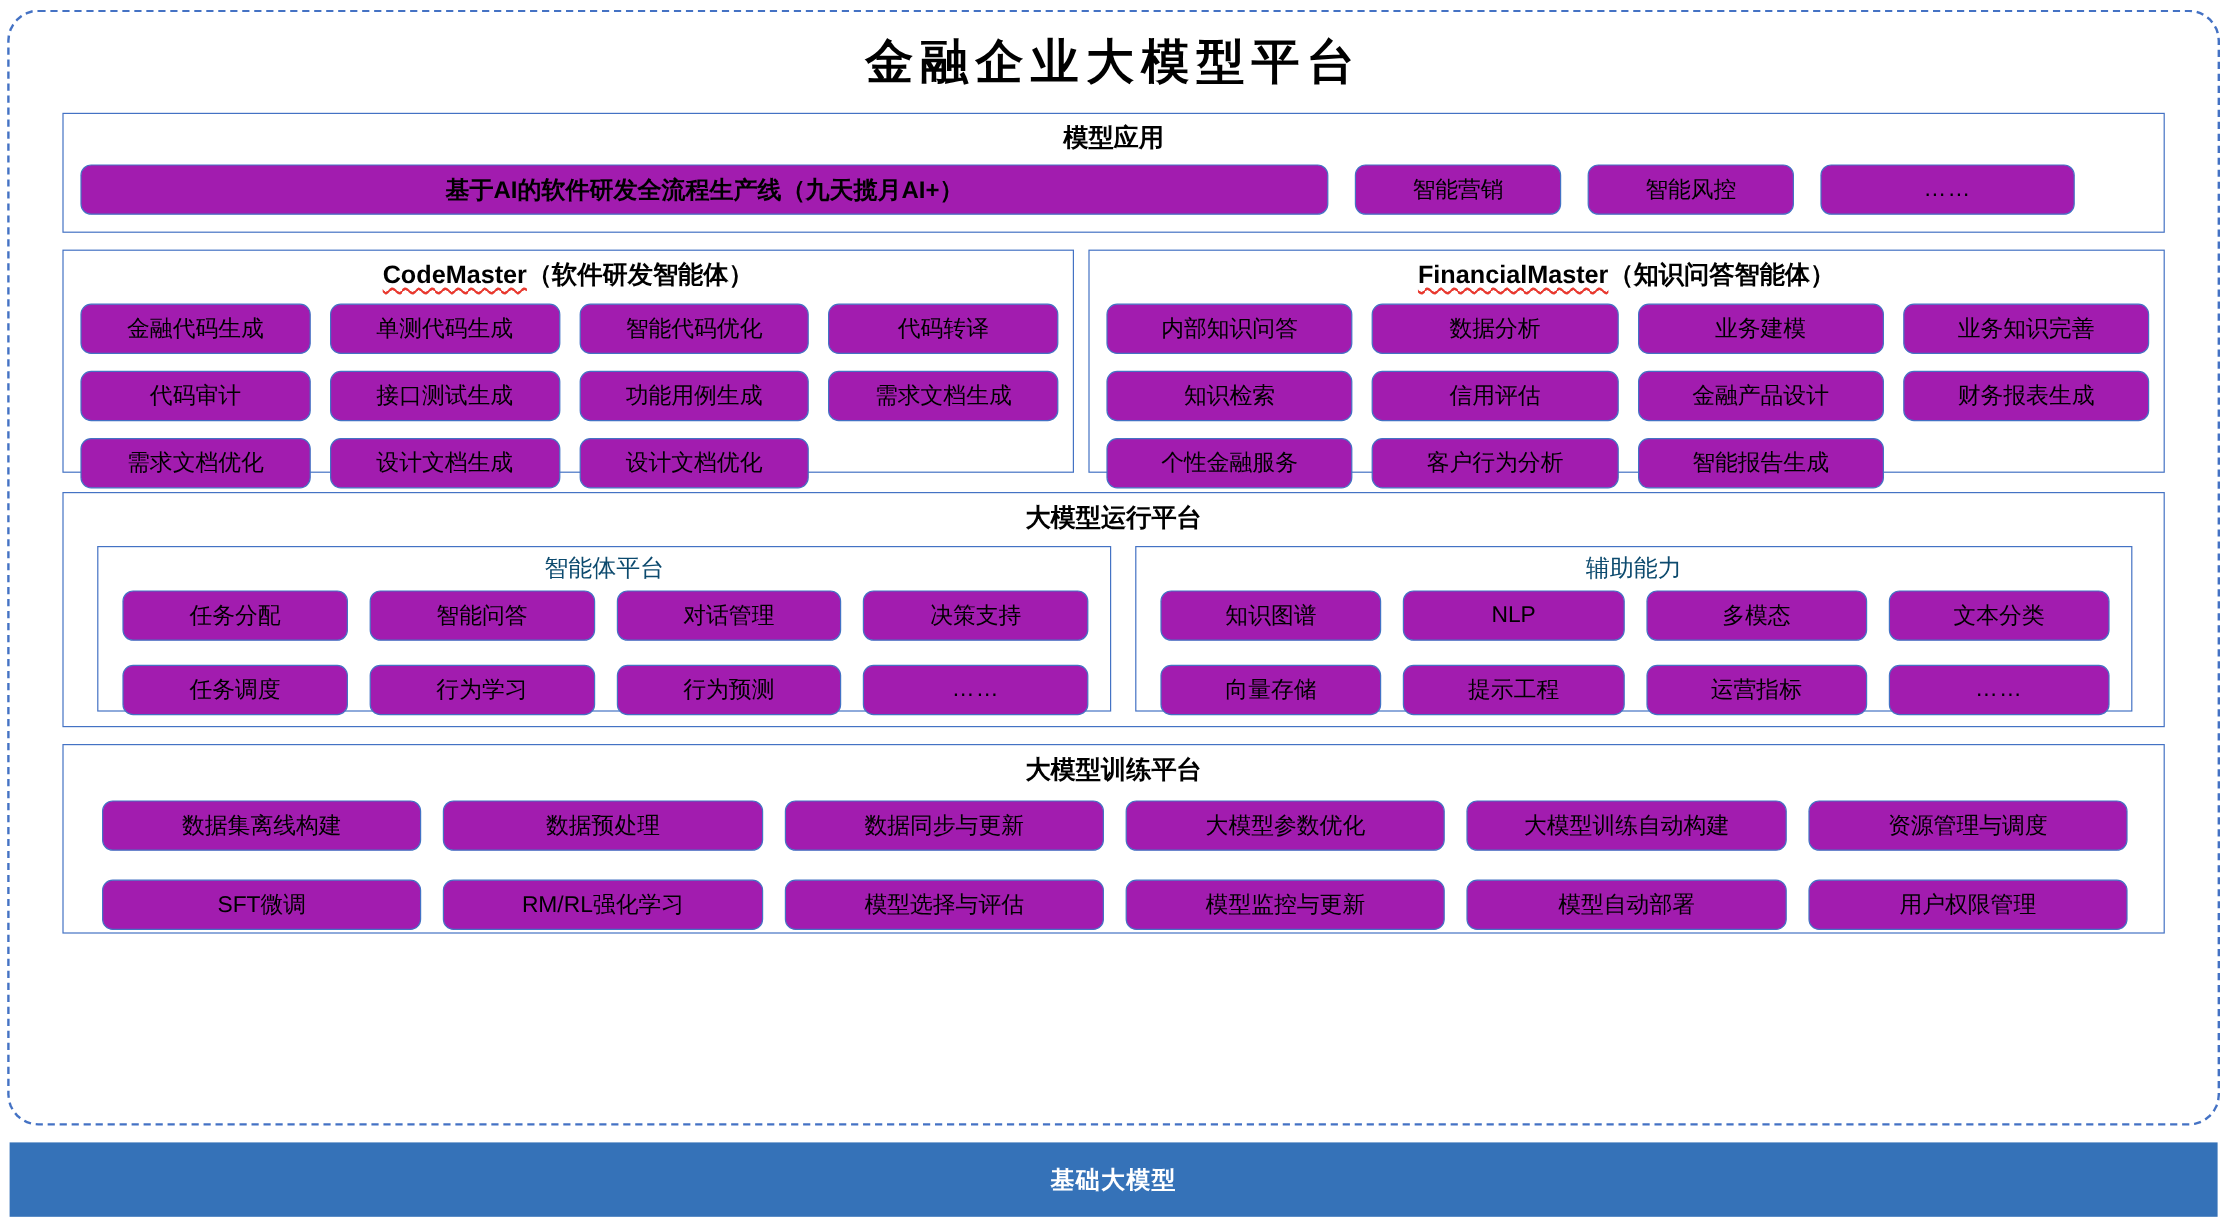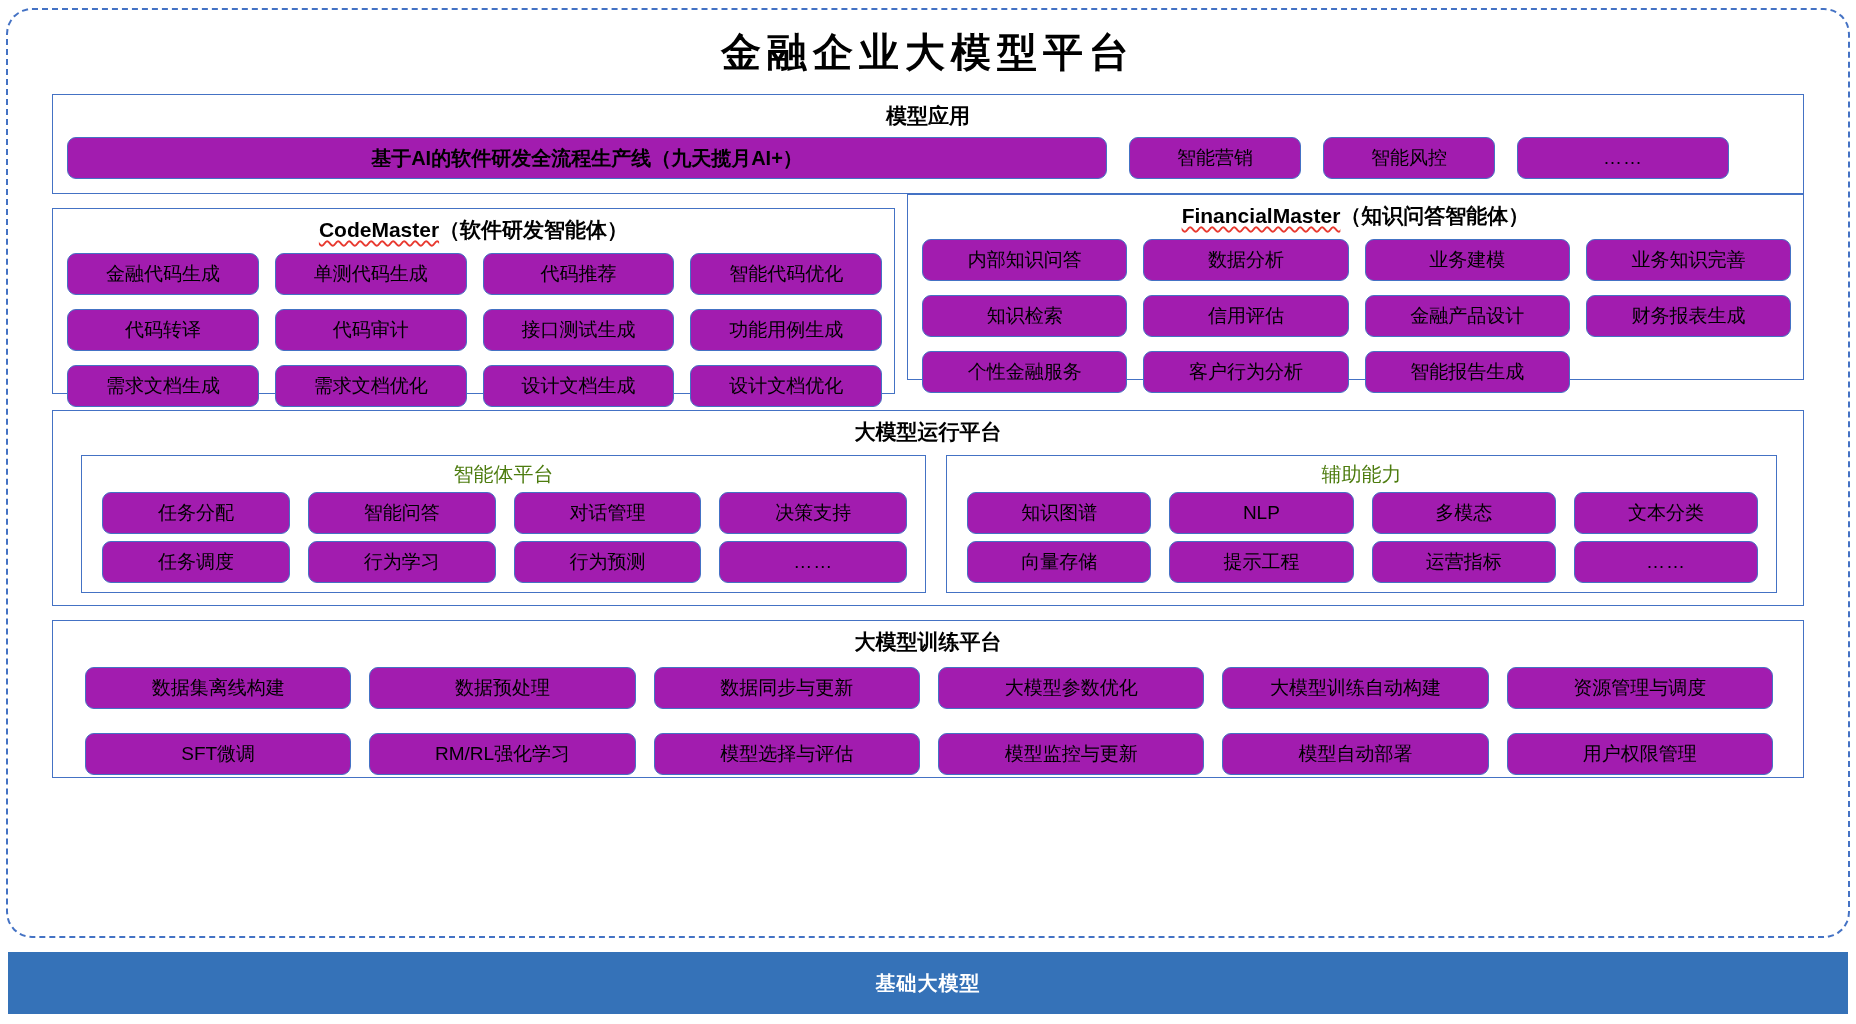--- a/index.html
+++ b/index.html
@@ -50,21 +50,21 @@
     font-size: 21px;
     font-weight: 700;
     color: #000000;
     line-height: 1.2;
     padding-top: 8px;
   }
   .panel-title-light {
     text-align: center;
     font-size: 20px;
     font-weight: 400;
-    color: #4d7c0f;
+    color: #0c4a6e;
     line-height: 1.2;
     padding-top: 6px;
   }
   .spellcheck {
     text-decoration: underline wavy #e8392f;
     text-decoration-thickness: 1.6px;
     text-underline-offset: 3px;
   }
 
   
@@ -95,21 +95,21 @@
     width: 1724px;
     display: flex;
     gap: 22px;
   }
   #sec-apps .chip-main { flex: 0 0 1040px; }
   #sec-apps .chip-sm   { flex: 0 0 172px; text-align: right; }
   #sec-apps .chip-dots { flex: 0 0 212px; }
 
   
   #sec-codemaster { left: 52px; top: 208px; width: 843px; height: 186px; }
-  #sec-finmaster  { left: 907px; top: 194px; width: 897px; height: 186px; }
+  #sec-finmaster  { left: 907px; top: 208px; width: 897px; height: 186px; }
   .agent-grid {
     position: absolute;
     left: 14px;
     top: 44px;
     display: grid;
     grid-template-columns: repeat(4, 1fr);
     gap: 14px 16px;
   }
   #sec-codemaster .agent-grid { width: 815px; }
   #sec-finmaster  .agent-grid { width: 869px; }
@@ -121,21 +121,21 @@
     border: 1.3px solid #4472c4;
     background: #ffffff;
   }
   #sub-agentplat { left: 28px; top: 44px; width: 845px; height: 138px; }
   #sub-aux       { left: 893px; top: 44px; width: 831px; height: 138px; }
   .sub-grid {
     position: absolute;
     left: 20px; top: 36px;
     display: grid;
     grid-template-columns: repeat(4, 1fr);
-    gap: 7px 18px;
+    gap: 20px 18px;
   }
   #sub-agentplat .sub-grid { width: 805px; }
   #sub-aux .sub-grid { width: 791px; }
 
   
   #sec-training { left: 52px; top: 620px; width: 1752px; height: 158px; }
   #sec-training .train-grid {
     position: absolute;
     left: 32px; top: 46px;
     width: 1688px;
@@ -178,21 +178,20 @@
     </div>
   </div>
 
   <div class="panel" id="sec-codemaster">
     <div class="panel-title">
       <span class="spellcheck">CodeMaster</span><span>（软件研发智能体）</span>
     </div>
     <div class="agent-grid">
       <div class="chip">金融代码生成</div>
       <div class="chip">单测代码生成</div>
-      <div class="chip">代码推荐</div>
       <div class="chip">智能代码优化</div>
       <div class="chip">代码转译</div>
       <div class="chip">代码审计</div>
       <div class="chip">接口测试生成</div>
       <div class="chip">功能用例生成</div>
       <div class="chip">需求文档生成</div>
       <div class="chip">需求文档优化</div>
       <div class="chip">设计文档生成</div>
       <div class="chip">设计文档优化</div>
     </div>

